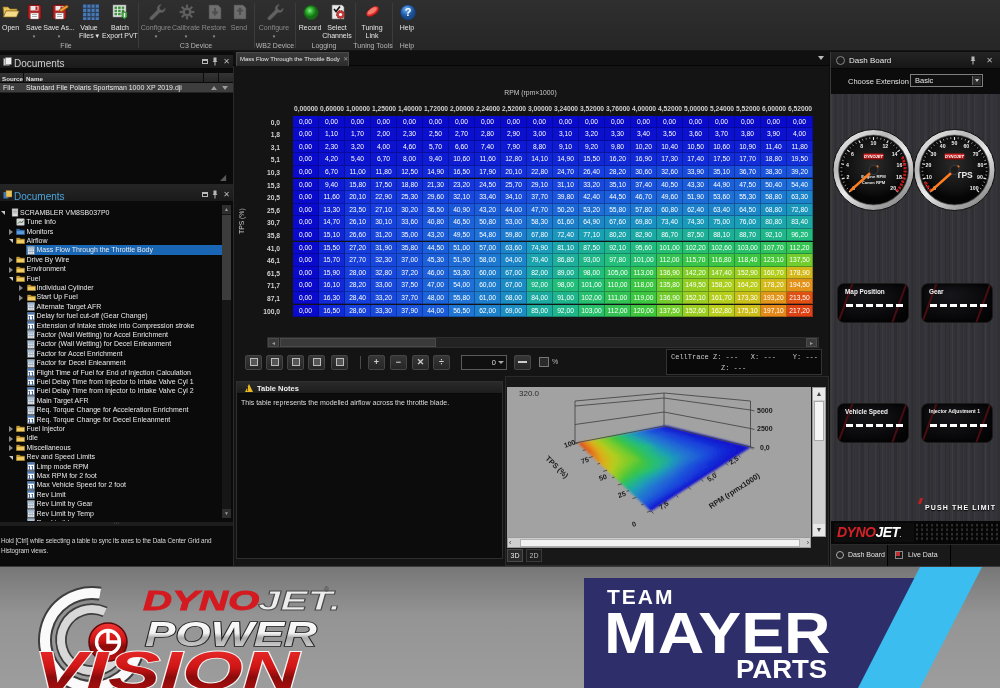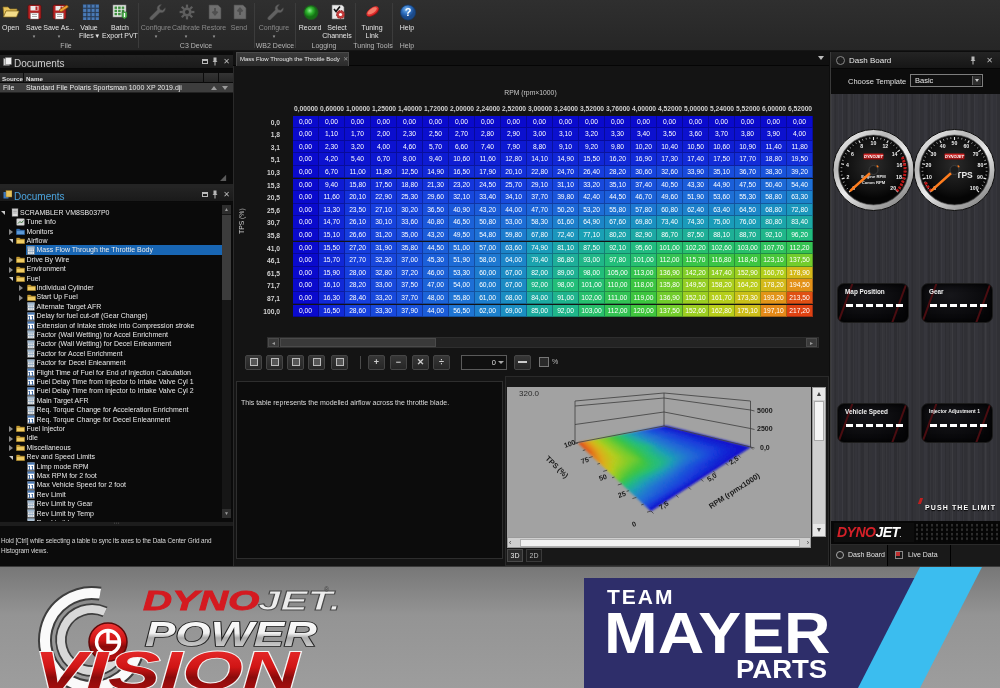--- a/index.html
+++ b/index.html
@@ -933,22 +933,28 @@
       <div class="tbtn" style="left:97px;top:289px;"><span style="display:inline-block;width:8px;height:8px;border:1px solid #bbb;background:#555;margin-top:2px;"></span></div>
       <div class="abs" style="left:126px;top:290px;width:1px;height:13px;background:#4a4a4a;"></div>
       <div class="tbtn" style="left:134px;top:289px;">+</div>
       <div class="tbtn" style="left:156px;top:289px;">−</div>
       <div class="tbtn" style="left:178px;top:289px;">✕</div>
       <div class="tbtn" style="left:199px;top:289px;">÷</div>
       <div class="abs" style="left:227px;top:289px;width:46px;height:15px;background:#101010;border:1px solid #5a5a5a;color:#ddd;font-size:7.5px;text-align:right;line-height:13px;"><span style="margin-right:10px;">0</span><span style="position:absolute;right:2px;top:5px;width:0;height:0;border-left:3px solid transparent;border-right:3px solid transparent;border-top:3.5px solid #aaa;"></span></div>
       <div class="tbtn" style="left:280px;top:289px;"><span style="display:inline-block;width:9px;height:2px;background:#ccc;margin-bottom:2px;"></span><br><span style="display:inline-block;width:9px;height:2px;background:#ccc;margin-top:-6px;"></span></div>
       <div class="abs" style="left:305px;top:291px;width:10px;height:10px;background:#2a2a2a;border:1px solid #777;"></div>
       <div class="abs" style="left:318px;top:292px;font-size:7px;color:#bbb;">%</div>
+      <div class="abs mono" style="left:432px;top:283px;width:156px;height:26px;background:#090909;border:1px solid #333;color:#c8c8c8;font-size:7px;line-height:11px;padding:2px 0 0 4px;">CellTrace Z: ---&nbsp;&nbsp;&nbsp;X: ---&nbsp;&nbsp;&nbsp;&nbsp;Y: ---<br><span style="margin-left:50px;">Z: ---</span></div>
     </div>
 <div id="notes">
+      <div id="noteshead">
+        <span style="position:absolute;left:8px;top:2px;width:0;height:0;border-left:4.5px solid transparent;border-right:4.5px solid transparent;border-bottom:8px solid #e8b820;"></span>
+        <span style="position:absolute;left:9.5px;top:3.5px;color:#000;font-size:6px;font-weight:bold;">!</span>
+        <span style="position:absolute;left:20px;top:2px;color:#f0f0f0;font-size:7.5px;font-weight:bold;">Table Notes</span>
+      </div>
       <div style="position:absolute;left:4px;top:17px;color:#dcdcdc;font-size:7px;">This table represents the modelled airflow across the throttle blade.</div>
     </div>
 <div class="abs" style="left:505px;top:376px;width:324px;height:190px;background:#181818;border:1px solid #2a2a2a;"></div>
     <svg class="abs" style="left:0;top:0;" width="1000" height="688" viewBox="0 0 1000 688">
       <rect x="507" y="387" width="304" height="150" fill="#a2a2a2"></rect>
       <g filter="url(#smf)">
         <polygon points="750.5,447.0 747.2,446.2 743.4,448.6 746.7,449.5" fill="#0a0acd" stroke="#0a0acd" stroke-width="0.5"></polygon>
         <polygon points="746.7,449.5 743.4,448.6 739.6,451.0 742.8,451.9" fill="#0a0bcd" stroke="#0a0bcd" stroke-width="0.5"></polygon>
         <polygon points="742.8,451.9 739.6,451.0 735.8,453.4 739.0,454.4" fill="#0b0cce" stroke="#0b0cce" stroke-width="0.5"></polygon>
         <polygon points="739.0,454.4 735.8,453.4 732.0,455.8 735.2,456.8" fill="#0b0dce" stroke="#0b0dce" stroke-width="0.5"></polygon>
@@ -1690,21 +1696,21 @@
         <span style="position:absolute;left:18px;top:4px;color:#e8e8e8;font-size:8px;">Dash Board</span>
         <span style="position:absolute;right:24px;top:4px;">
           <svg width="8" height="9" viewBox="0 0 8 9">
             <path d="M2.5 0.5 h3 v3.5 l1 1 H1.5 l1-1 Z" fill="#b9b9b9"></path>
             <path d="M4 5 v3.5" stroke="#b9b9b9" stroke-width="1"></path>
           </svg>
         </span>
         <span style="position:absolute;right:8px;top:4px;color:#b9b9b9;font-size:8px;">✕</span>
       </div>
       <div id="rtpl">
-        <span style="position:absolute;left:17px;top:8px;color:#e0e0e0;font-size:7.5px;">Choose Template</span>
+        <span style="position:absolute;left:17px;top:8px;color:#e0e0e0;font-size:7.5px;">Choose Extension</span>
         <div style="position:absolute;left:79px;top:5px;width:73px;height:13px;background:#101010;border:1px solid #7e7e7e;color:#e8e8e8;font-size:7.5px;line-height:11px;padding-left:4px;">Basic<span style="position:absolute;right:1px;top:1px;width:9px;height:9px;background:#2e2e2e;border-left:1px solid #666;"></span><span style="position:absolute;right:3px;top:4px;width:0;height:0;border-left:2.5px solid transparent;border-right:2.5px solid transparent;border-top:3px solid #ccc;"></span></div>
       </div>
       <div id="metal">
         <div class="abs" style="left:0;top:0;">
           <svg width="170" height="427" viewBox="0 0 170 427">
             <defs>
               <linearGradient id="bez" x1="0" y1="0" x2="0.7" y2="1">
                 <stop offset="0" stop-color="#ffffff"></stop>
                 <stop offset="0.35" stop-color="#b8b8b8"></stop>
                 <stop offset="0.6" stop-color="#ececec"></stop>

